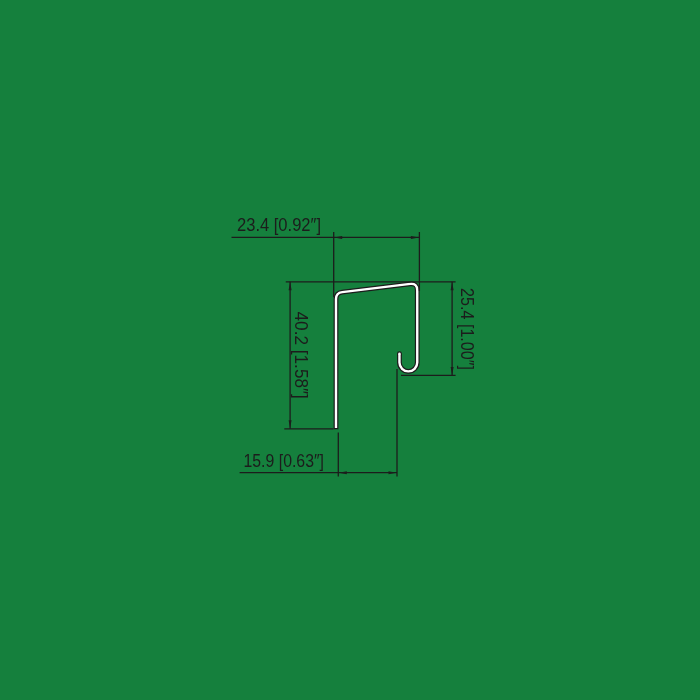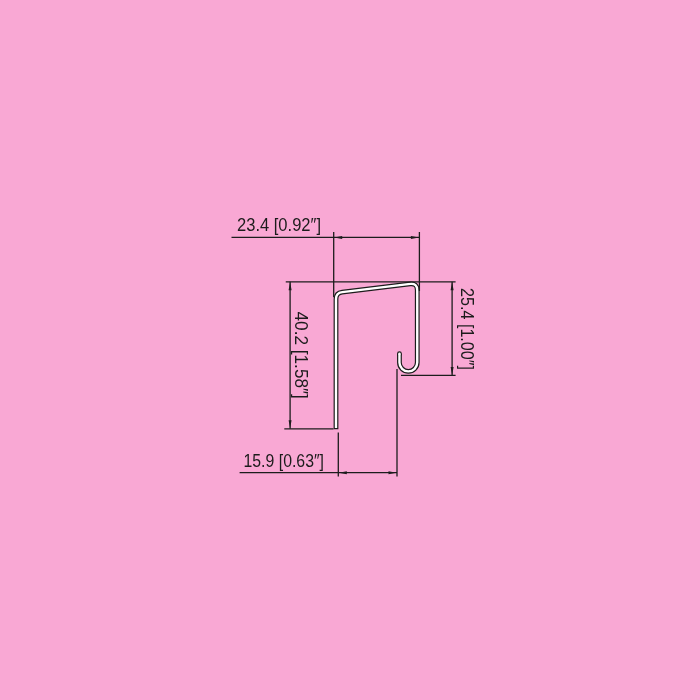--- a/index.html
+++ b/index.html
@@ -1,16 +1,16 @@
 <!DOCTYPE html>
 <html><head>
 <meta charset="utf-8">
 <style>
   html,body{margin:0;padding:0;background:#ffffff;}
-  .page{width:700px;height:700px;position:relative;background:#f9a8d4;overflow:hidden;}
+  .page{width:700px;height:700px;position:relative;background:#15803d;overflow:hidden;}
   svg{position:absolute;left:0;top:0;}
   text{font-family:"Liberation Sans",sans-serif;fill:#1c1c1c;}
 </style>
 </head>
 <body>
 
 <div class="page">
 <svg width="700" height="700" viewBox="0 0 700 700">
 
   <g>

